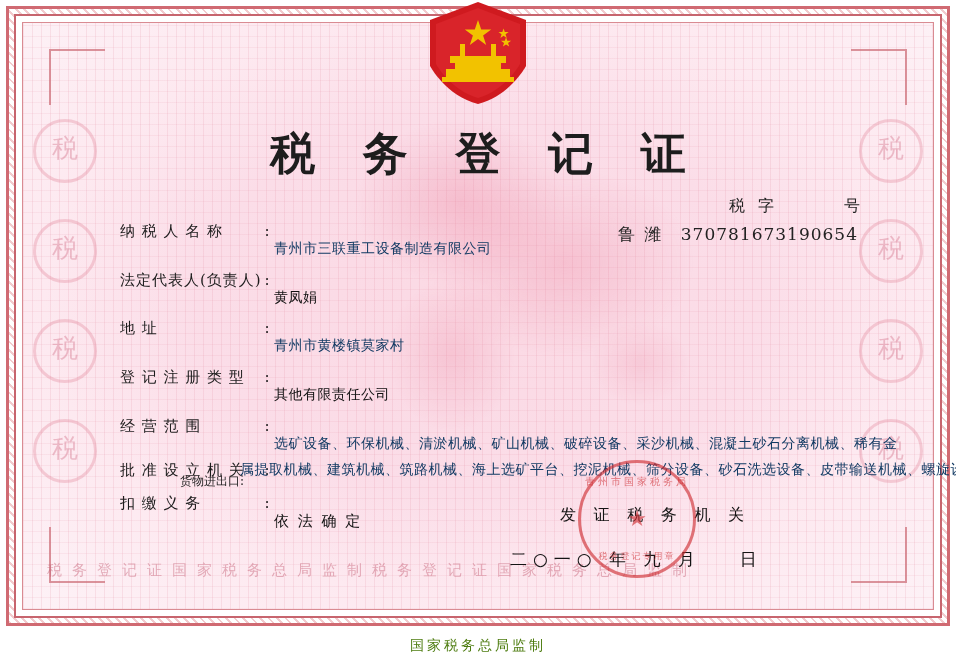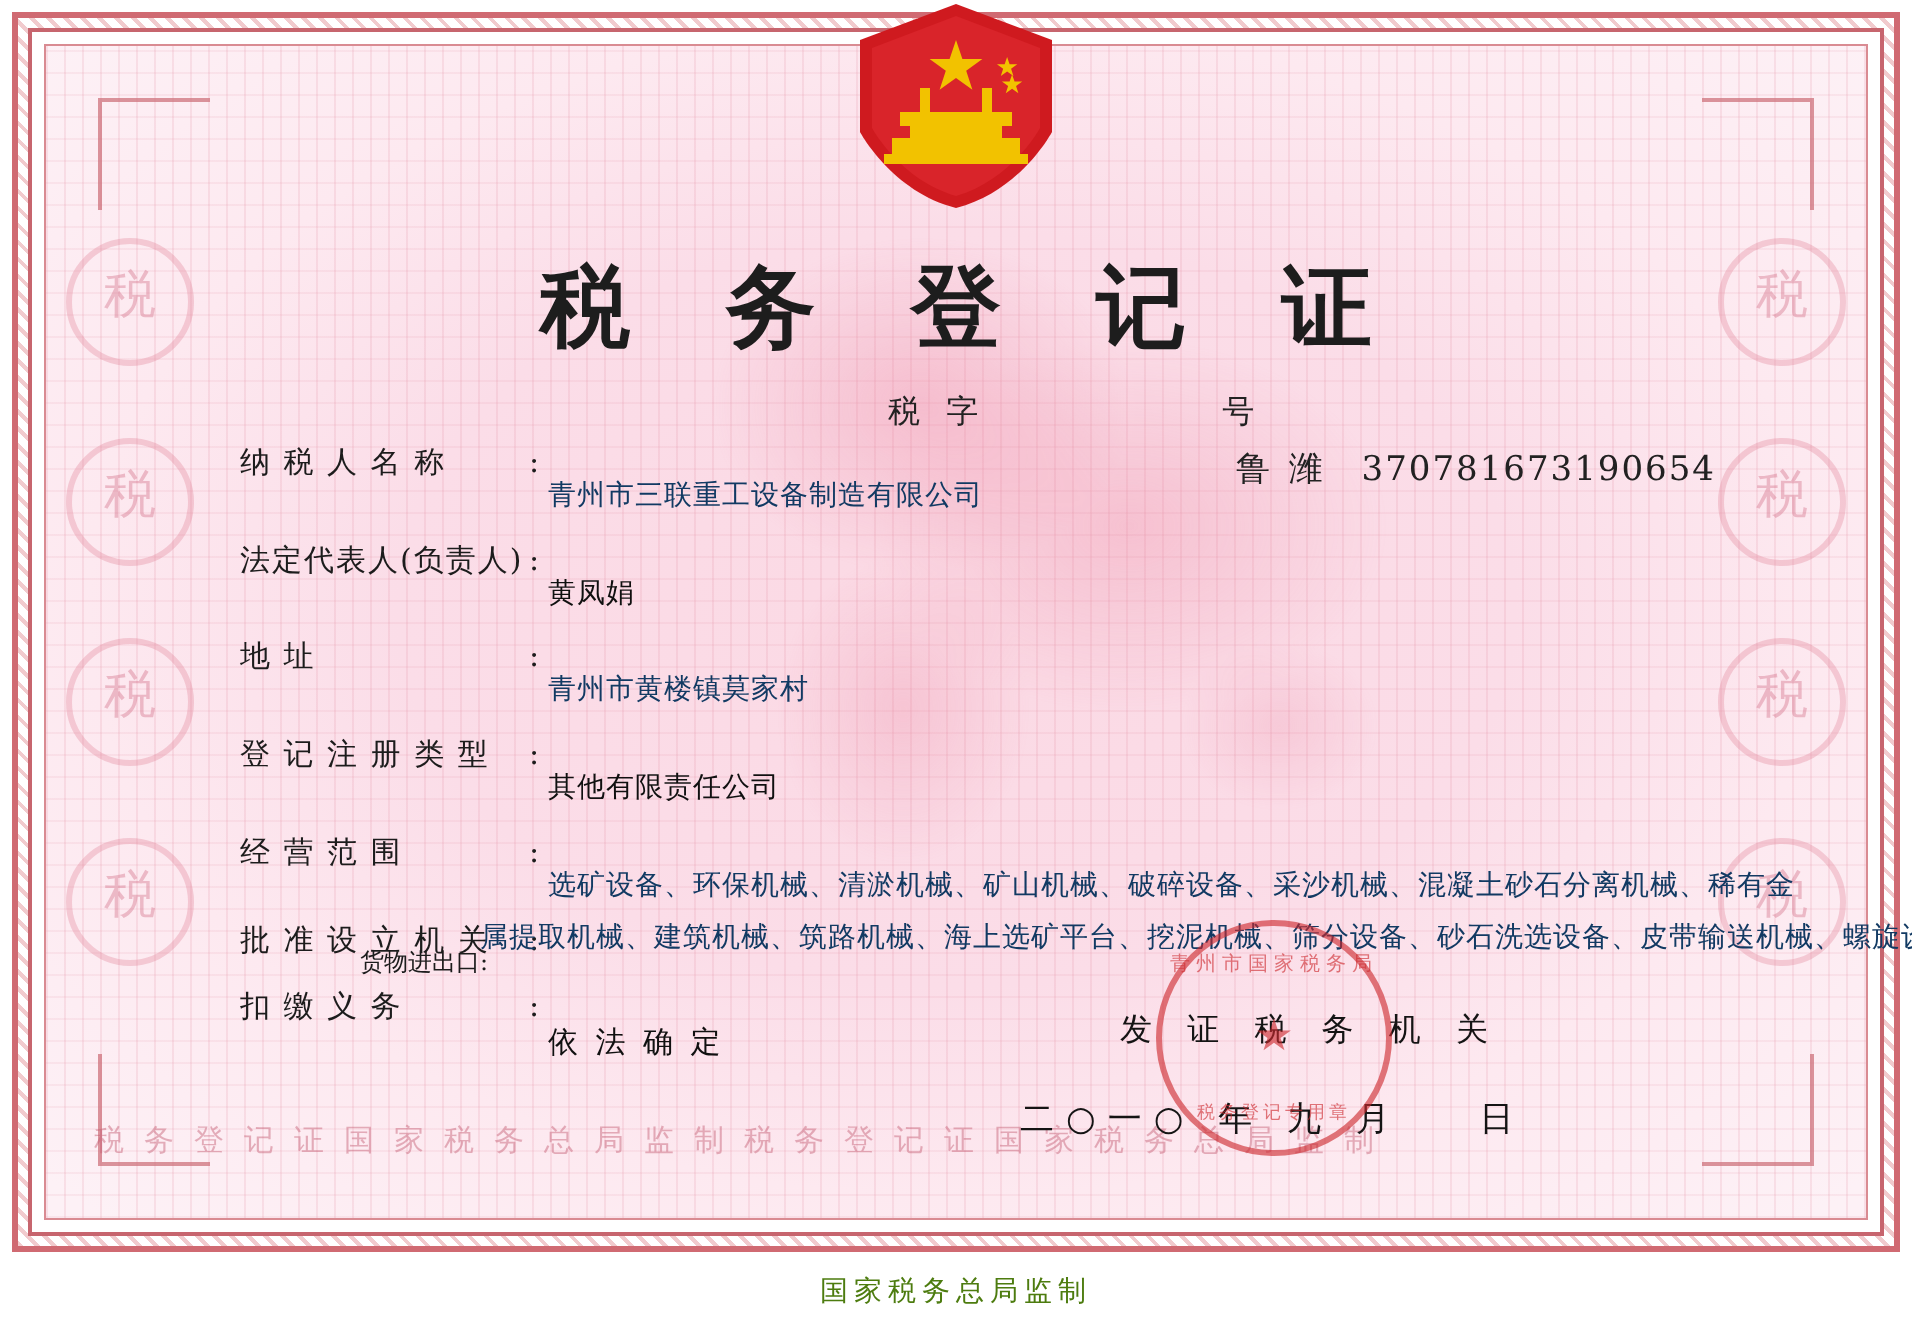--- a/index.html
+++ b/index.html
@@ -129,21 +129,22 @@
     top: 196px;
     right: 92px;
     width: 420px;
     z-index: 5;
     font-family: "DejaVu Serif", "Liberation Serif", serif;
     font-size: 16px;
     color: #222;
   }
   .serial-line1 {
     display: flex;
-    gap: 118px;
+    justify-content: flex-end;
+    gap: 66px;
     letter-spacing: 4px;
   }
   .serial-line2 {
     margin-top: 6px;
     text-align: right;
     letter-spacing: 2px;
     font-size: 17px;
     padding-right: 6px;
   }
   .serial-num { margin-left: 10px; letter-spacing: 1px; }

